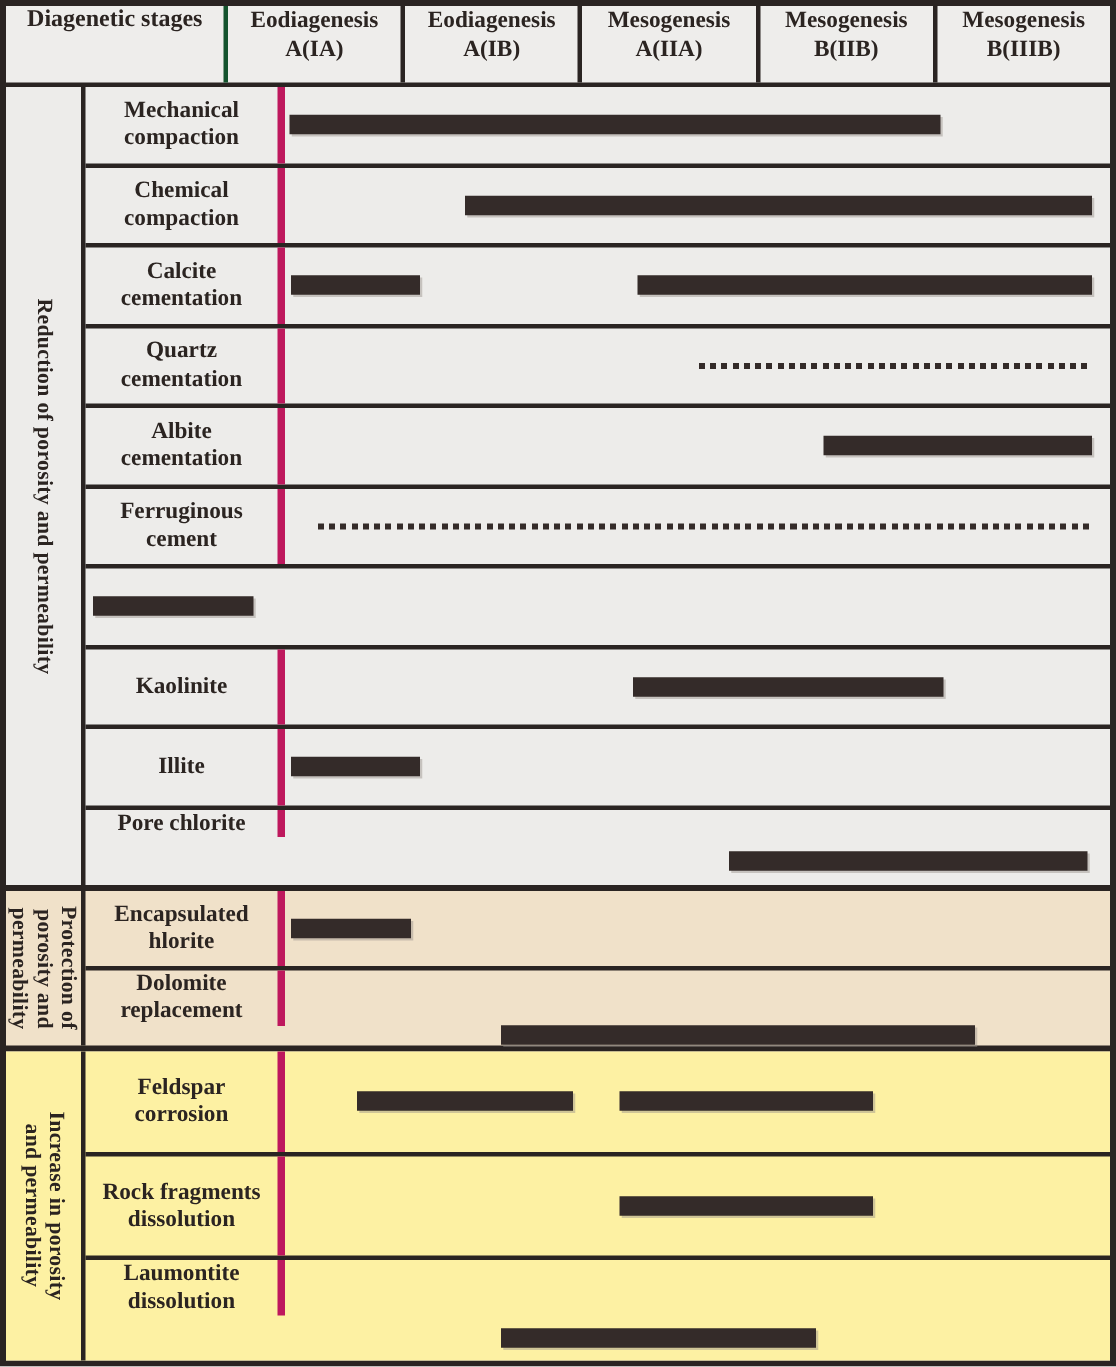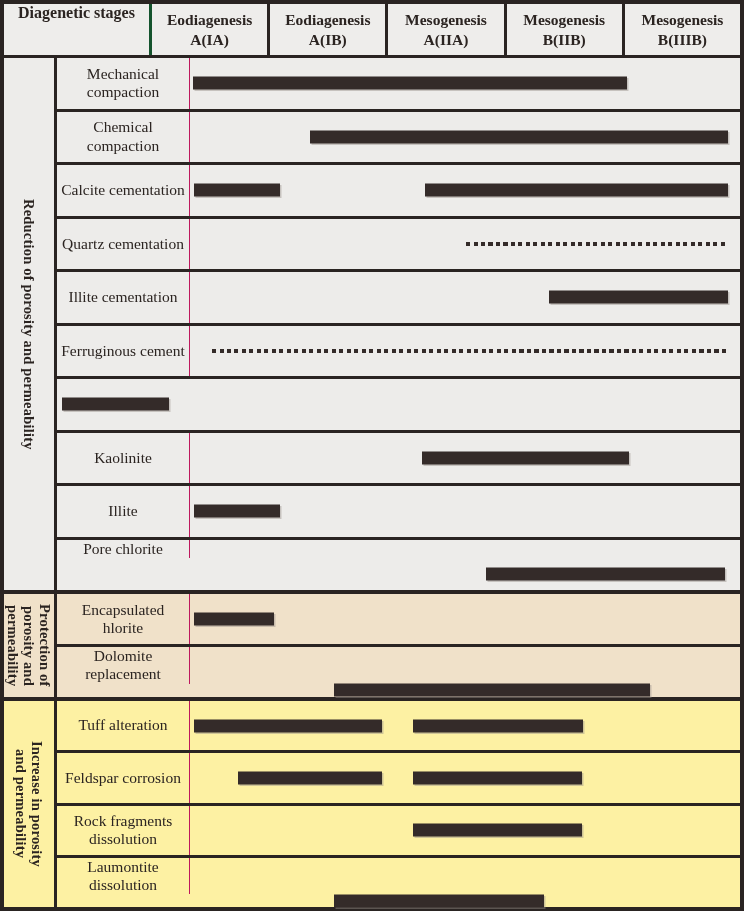--- a/index.html
+++ b/index.html
@@ -6,41 +6,41 @@
   html,body { background:#ffffff; }
   body { font-family: "Liberation Serif", serif; color:#2b2421; }
 
   .table { width:744px; height:911px; border:4px solid #2a2422; background:#edecea;
            display:flex; flex-direction:column; }
 
   .header { height:54px; display:flex; border-bottom:3px solid #2a2422; background:#eeedeb; flex:0 0 auto; }
   .corner { width:148px; border-right:3px solid #14532d; display:flex; align-items:flex-start;
             justify-content:center; font-weight:bold; font-size:16px; }
   .stage-cell { flex:1 1 0; border-right:3px solid #2a2422; display:flex; flex-direction:column;
-                align-items:center; justify-content:center; text-align:center;
+                align-items:center; justify-content:flex-start; text-align:center;
                 font-weight:bold; font-size:15.5px; line-height:1.25; }
   .stage-cell:last-child { border-right:none; }
 
   .body { flex:1 1 auto; display:flex; flex-direction:column; }
   .group { display:flex; border-bottom:4px solid #2a2422; }
   .group:nth-child(1) { height:536px; }
   .group:nth-child(2) { height:107px; }
   .group:nth-child(3) { flex:1 1 auto; border-bottom:none; }
 
   .gstrip { width:53px; border-right:3px solid #2a2422; display:flex; align-items:center;
             justify-content:center; overflow:hidden; }
   .vlabel { writing-mode:vertical-rl; font-weight:bold; font-size:14.5px; text-align:center;
             line-height:1.12; letter-spacing:0.2px; }
   .vlabel span { display:block; }
 
   .grows { flex:1 1 auto; display:flex; flex-direction:column; }
   .row { flex:1 1 0; display:flex; border-bottom:3px solid #2a2422; }
   .row:last-child { border-bottom:none;flex-direction:column; }
-  .plabel { width:133px; border-right:1px solid #be185d; display:flex; align-items:center;
-            justify-content:center; text-align:center; font-weight:normal; font-size:15.5px;
+  .plabel { width:133px; border-right:5px solid #be185d; display:flex; align-items:center;
+            justify-content:center; text-align:center; font-weight:bold; font-size:15.5px;
             line-height:1.18; padding:0 3px; }
   .timeline { flex:1 1 auto; position:relative; }
 
   .bar { position:absolute; top:50%; height:13px; transform:translateY(-50%);
          background:#342b29; box-shadow:1.5px 1.5px 0 rgba(150,145,138,0.45); }
   .bar.dotted { height:4px;
          background:repeating-linear-gradient(90deg,#342b29 0 4px,transparent 4px 7.5px);
          box-shadow:none; }
 </style>
 </head>
@@ -108,21 +108,21 @@
           <div class="row">
             <div class="plabel">
               <span>Quartz cementation</span>
             </div>
             <div class="timeline">
               <div class="bar dotted" style="left: 50.2%; width: 47.6%;"></div>
             </div>
           </div>
           <div class="row">
             <div class="plabel">
-              <span>Illite cementation</span>
+              <span>Albite cementation</span>
             </div>
             <div class="timeline">
               <div class="bar" style="left: 65.2%; width: 32.6%;"></div>
             </div>
           </div>
           <div class="row">
             <div class="plabel">
               <span>Ferruginous cement</span>
             </div>
             <div class="timeline">
@@ -190,29 +190,20 @@
       <div class="group" style="background: rgb(253, 241, 163);">
         <div class="gstrip">
           <div class="vlabel">
             <span>Increase in porosity</span>
             <span>and permeability</span>
           </div>
         </div>
         <div class="grows">
           <div class="row">
             <div class="plabel">
-              <span>Tuff alteration</span>
-            </div>
-            <div class="timeline">
-              <div class="bar" style="left: 0.7%; width: 34.3%;"></div>
-              <div class="bar" style="left: 40.6%; width: 30.9%;"></div>
-            </div>
-          </div>
-          <div class="row">
-            <div class="plabel">
               <span>Feldspar corrosion</span>
             </div>
             <div class="timeline">
               <div class="bar" style="left: 8.7%; width: 26.3%;"></div>
               <div class="bar" style="left: 40.6%; width: 30.7%;"></div>
             </div>
           </div>
           <div class="row">
             <div class="plabel">
               <span>Rock fragments dissolution</span>

